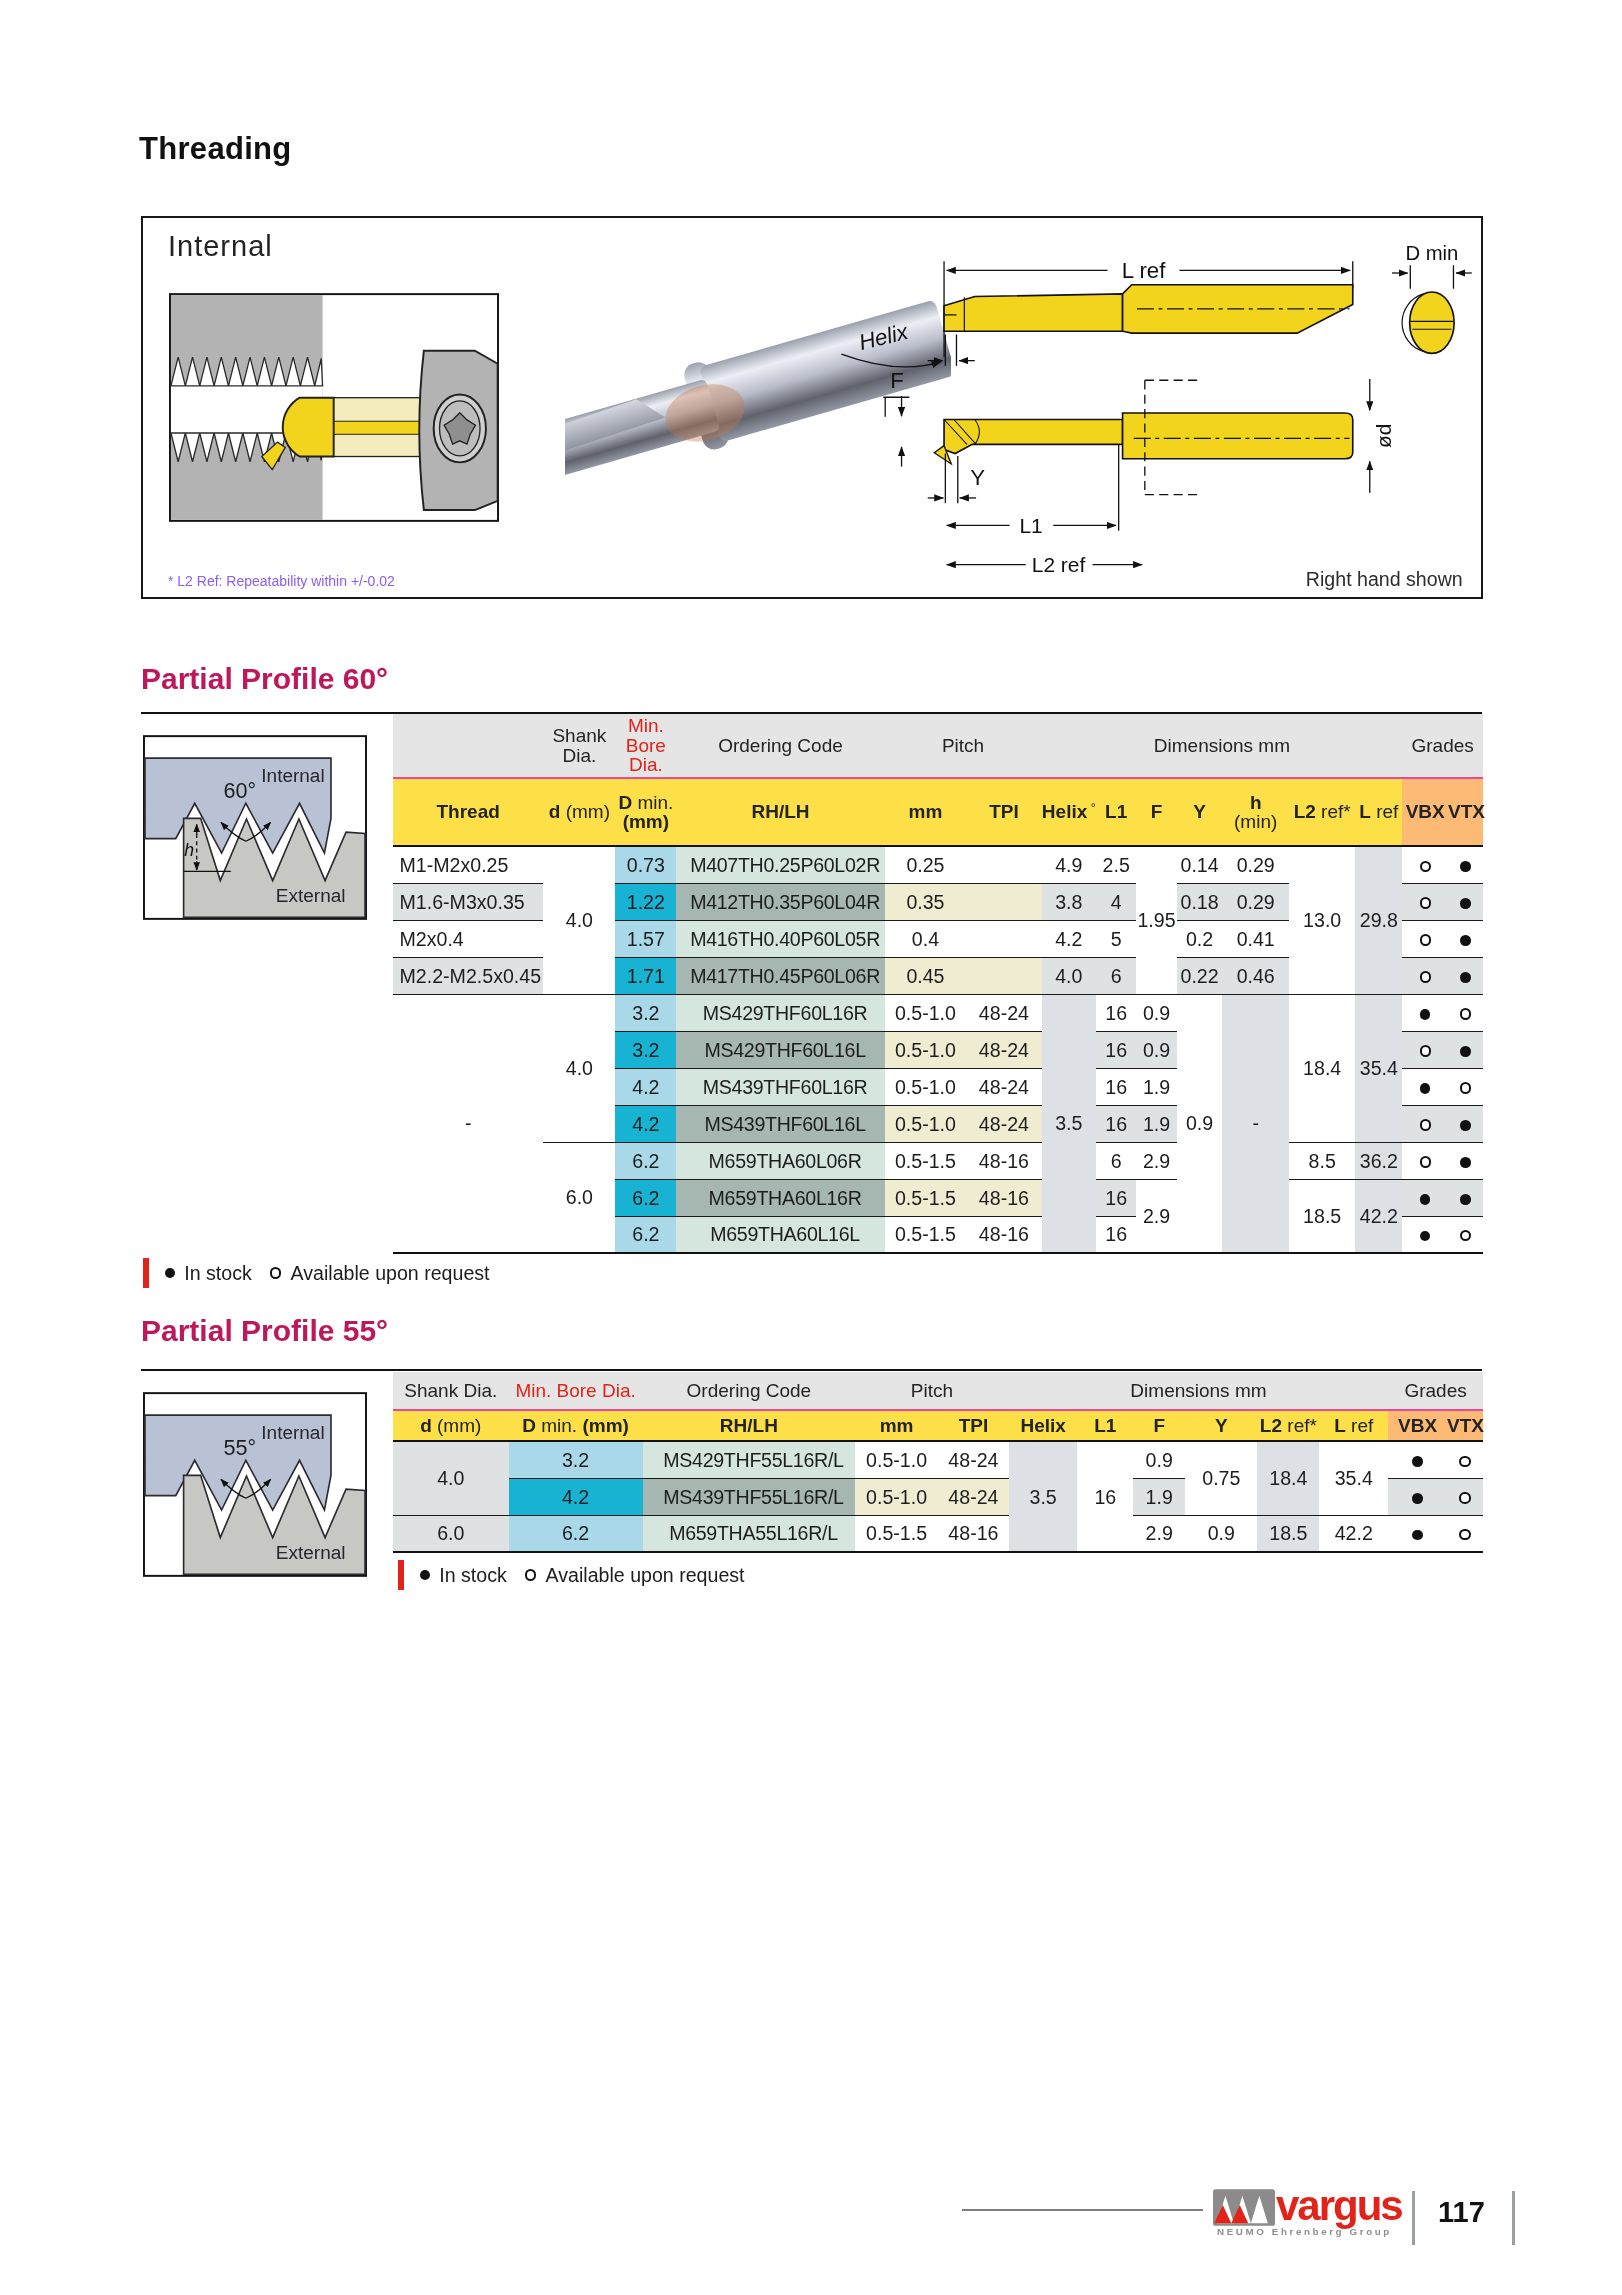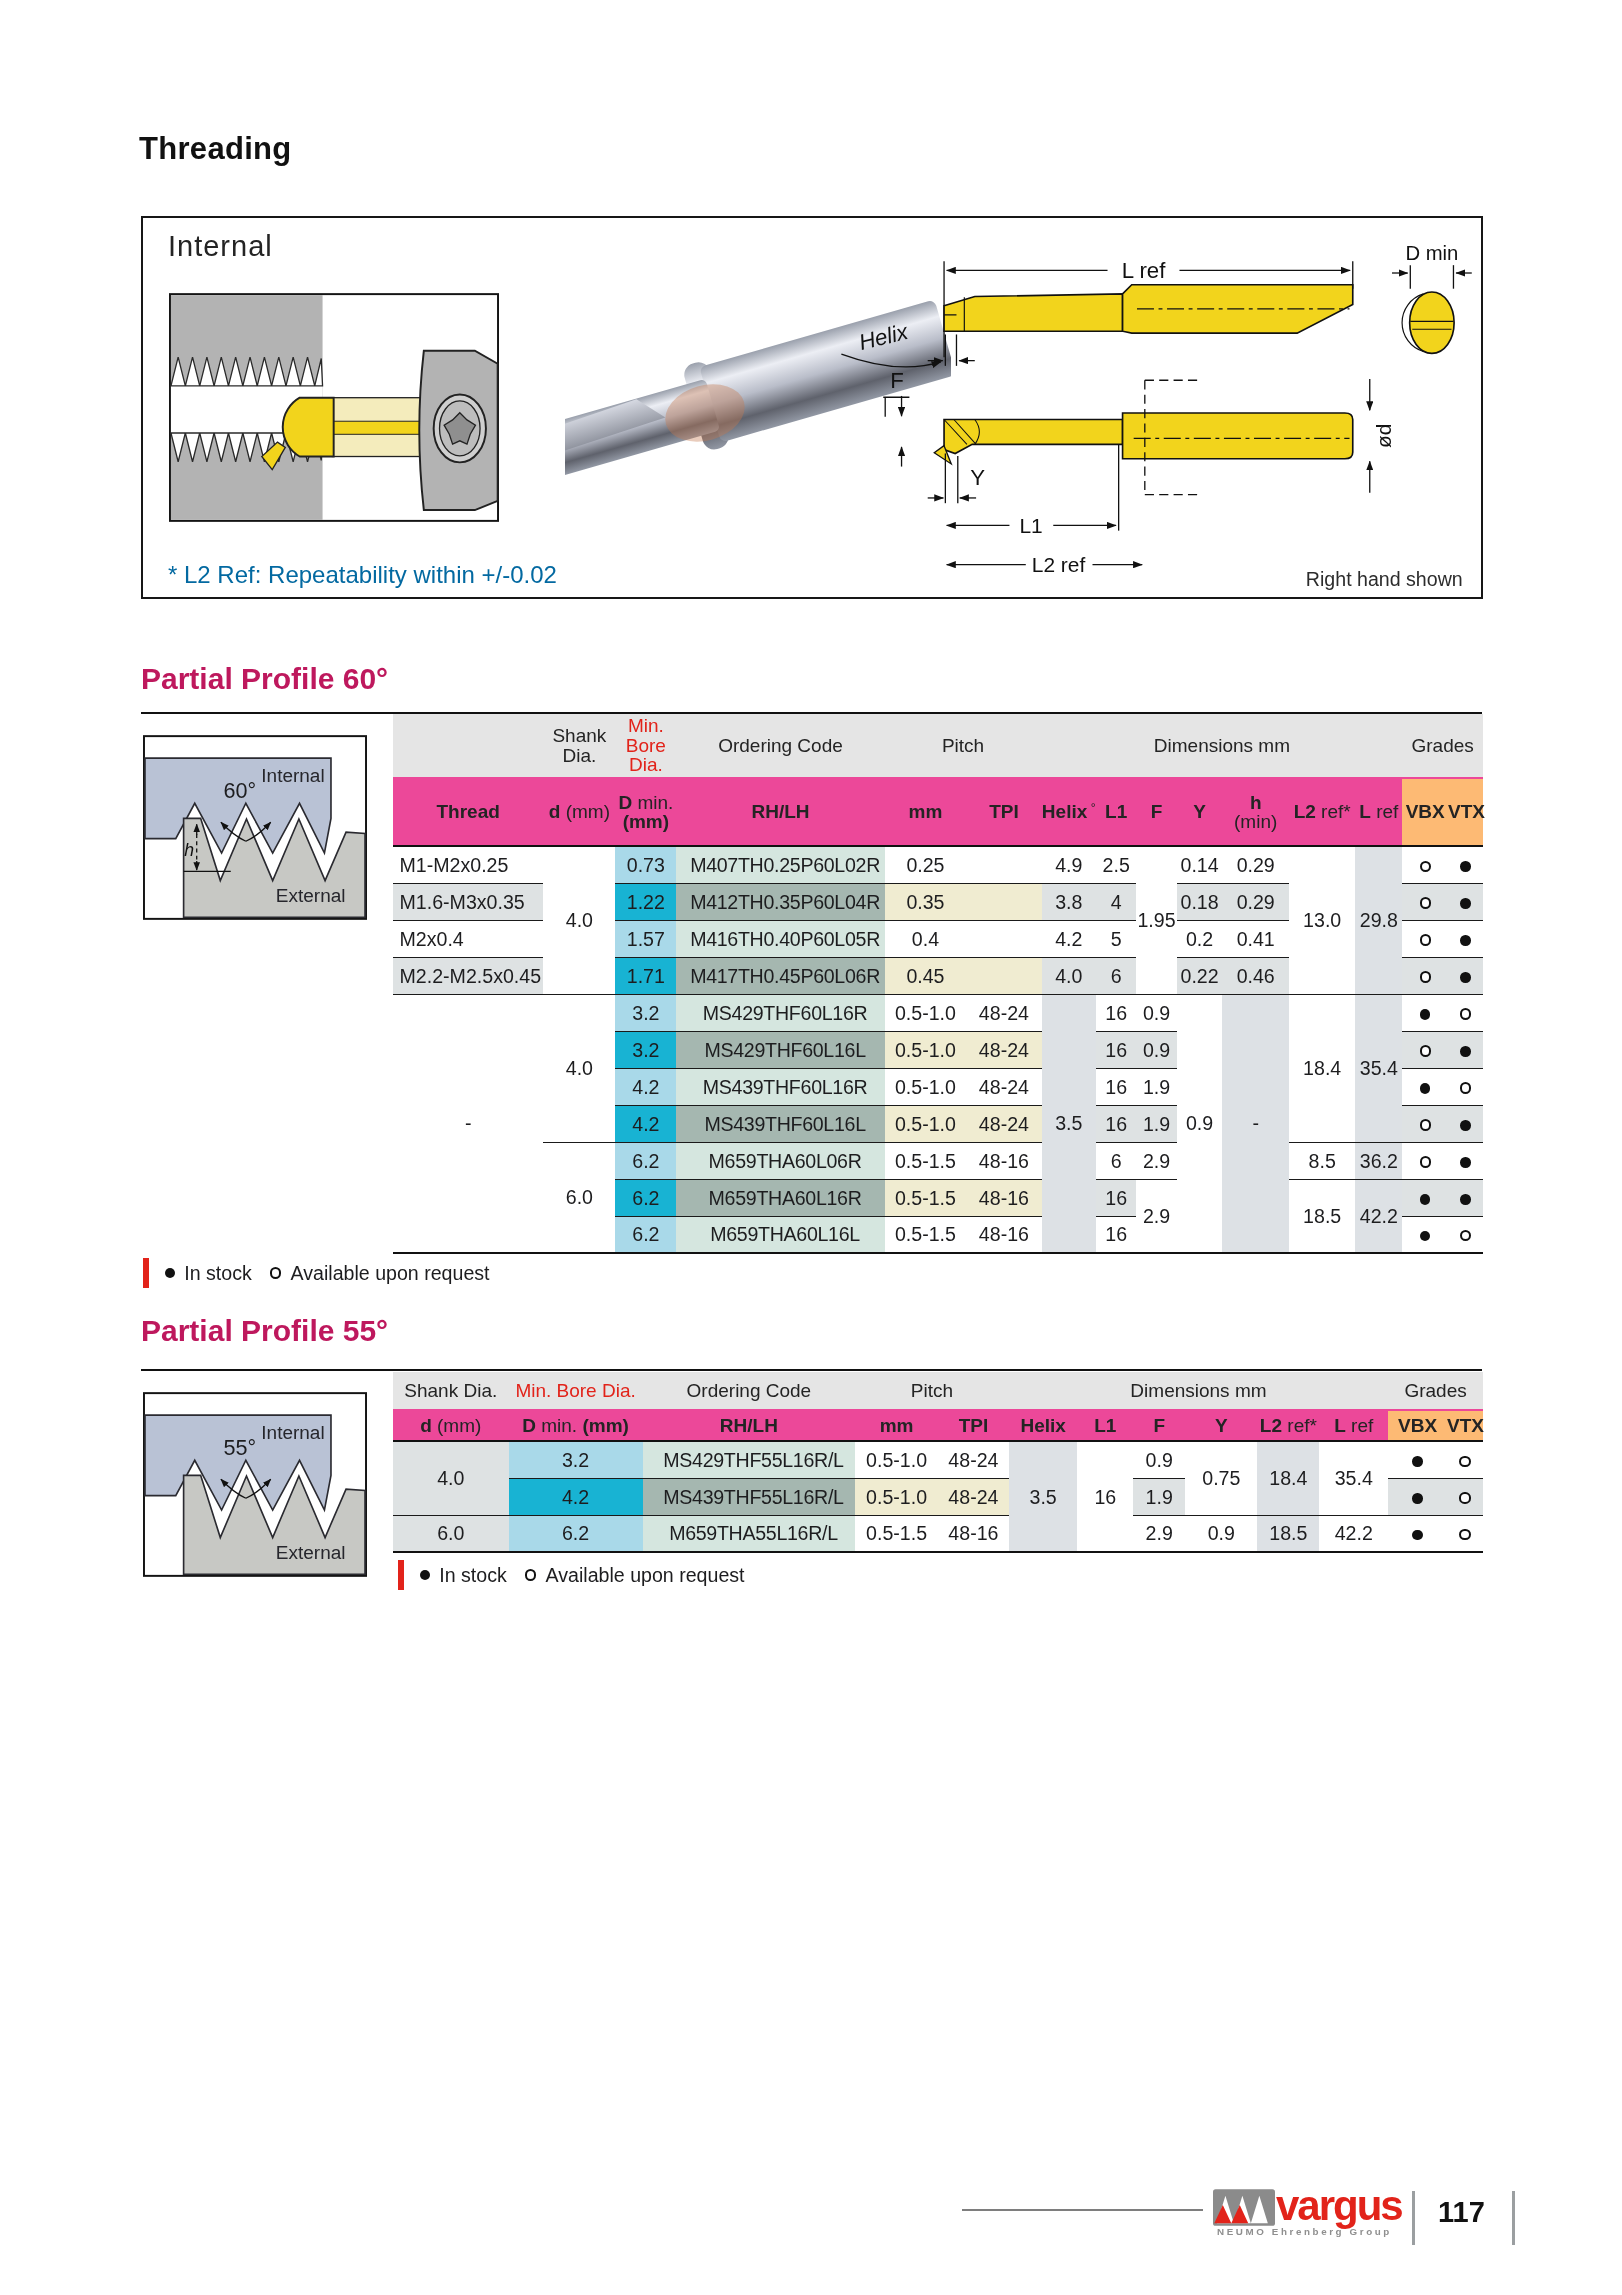--- a/index.html
+++ b/index.html
@@ -8,33 +8,33 @@
   .abs{position:absolute;}
 
   
   .h1{font-size:31px;font-weight:700;letter-spacing:0.3px;color:#111;}
   .h2{font-size:30px;font-weight:700;color:#be185d;}
   .rule{background:#111;height:2px;}
 
   
   .panel{border:2px solid #161616;background:#fff;}
   .panel-title{font-size:29px;font-weight:400;letter-spacing:1px;color:#242424;}
-  .footnote{font-size:24px;color:#0369a1;}
+  .footnote{font-size:14px;color:#8b5cf6;}
   .handnote{font-size:19.6px;color:#2c2c2c;}
 
   
   table.tbl{border-collapse:collapse;table-layout:fixed;width:100%;background:#fff;
             border-bottom:2.6px solid #111;}
   .tbl th,.tbl td{padding:0;text-align:center;vertical-align:middle;font-weight:400;
                   white-space:pre-line;line-height:1.02;}
   .tbl th{font-size:19px;color:#242424;}
   .tbl td{font-size:19.6px;color:#1d1d1f;border-top:1.3px solid #1a1a1a;}
   .tbl tbody tr:first-child td{border-top:none;}
   .tbl thead tr.hr1 th{background:#e5e5e5;border-bottom:2px solid #ec4899;}
-  .tbl thead tr.hr2 th{background:#ec4899;border-bottom:2.6px solid #111;}
+  .tbl thead tr.hr2 th{background:#fde047;border-bottom:2.6px solid #111;}
   .tbl thead tr.hr2 th.dark{background:#fdba74;}
   .t60 thead tr.hr1{height:64px;} .t60 thead tr.hr2{height:68px;}
   .t60 tbody tr{height:37px;}
   .t55 thead tr.hr1{height:38px;} .t55 thead tr.hr2{height:31px;}
   .t55 tbody tr{height:37px;}
   th .b{font-weight:700;} th .sup{font-size:12.4px;vertical-align:5.9px;}
   th.red{color:#e2231a;}
   td.left{text-align:left;padding-left:6.5px;}
   td.code{text-align:center;padding-left:9.2px;letter-spacing:-0.3px;}
   td.g{background:#dee2e3;}

